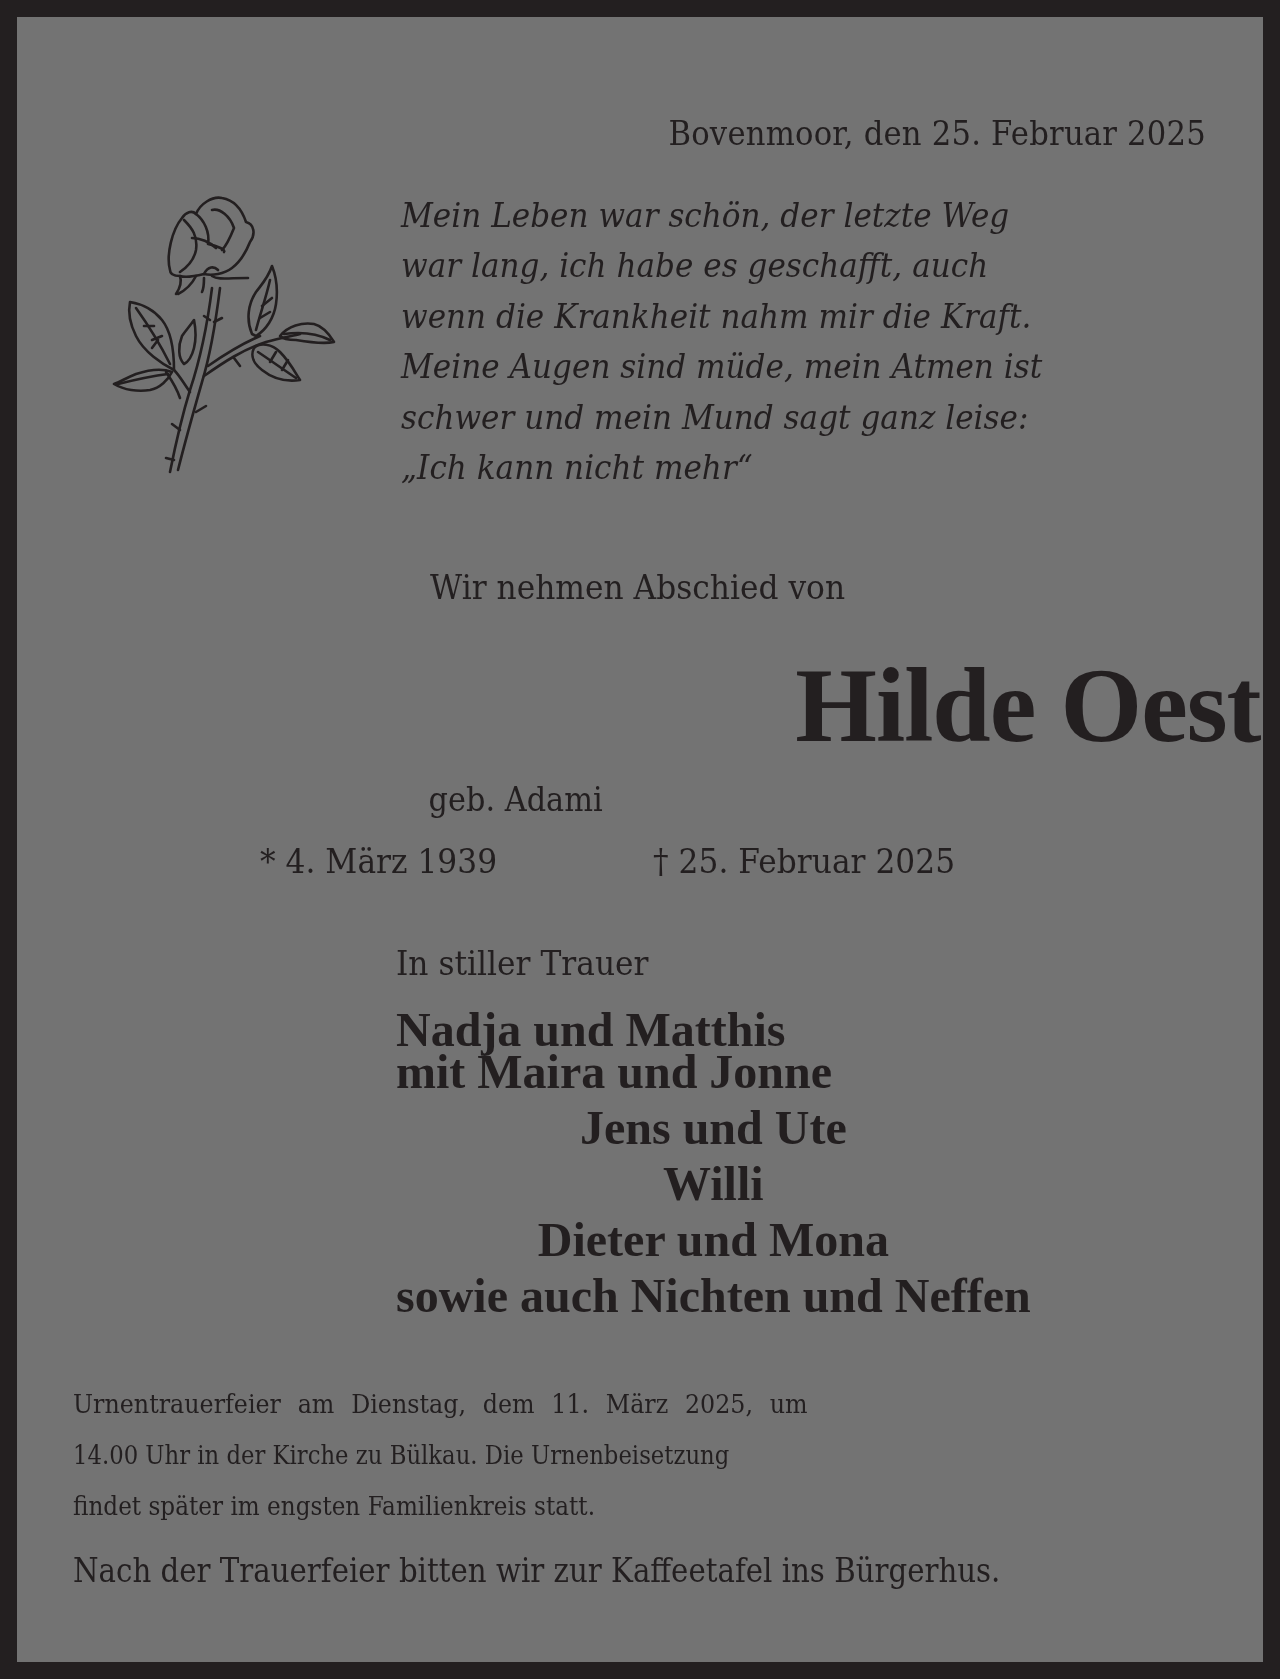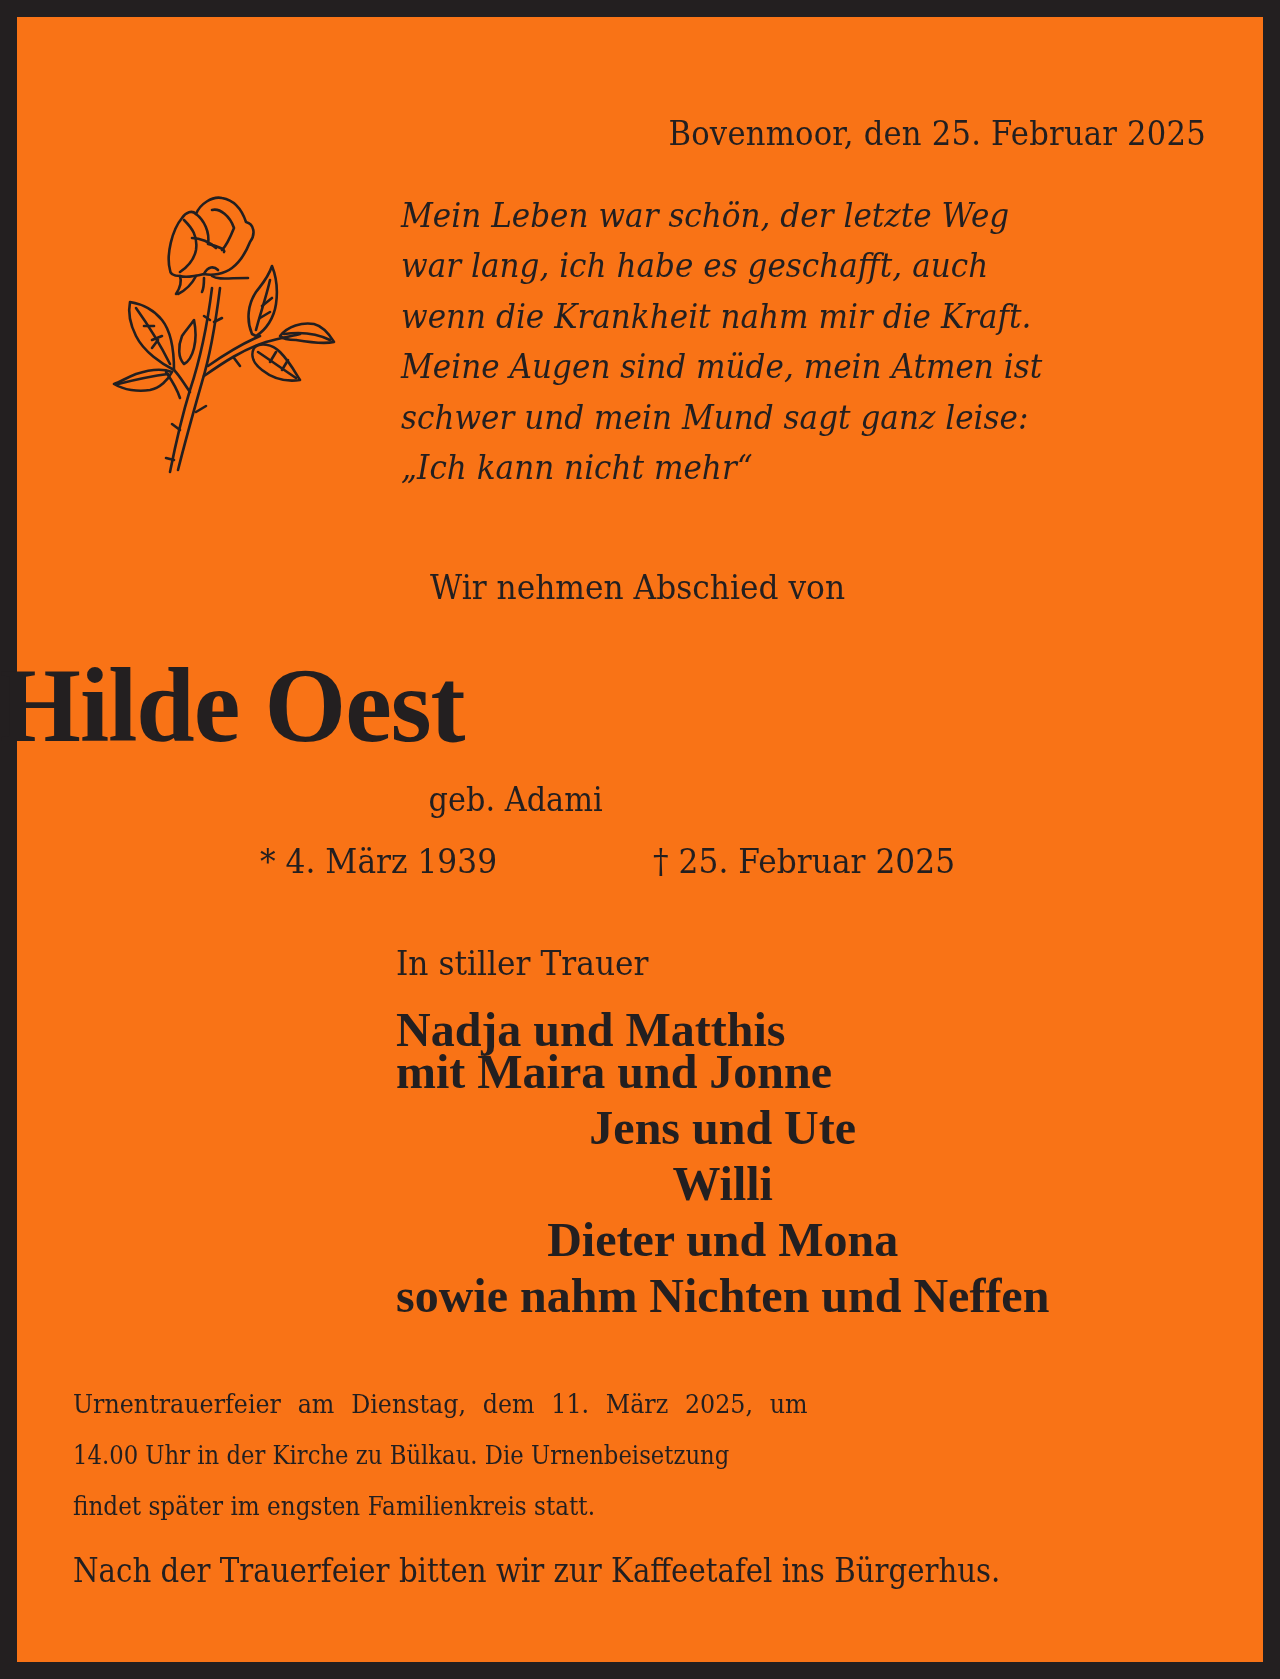--- a/index.html
+++ b/index.html
@@ -8,21 +8,21 @@
     background: #231f20;
     position: relative;
     overflow: hidden;
     font-family: "DejaVu Serif", "Liberation Serif", serif;
     color: #231f20;
   }
   .card {
     position: absolute;
     left: 17px; top: 17px;
     width: 1246px; height: 1645px;
-    background: #f97316;
+    background: #737373;
   }
   .abs { position: absolute; white-space: nowrap; line-height: 1; }
   .place-date {
     right: 57px; top: 100px;
     font-size: 33px;
     letter-spacing: 0.2px;
     transform: scaleX(0.93); transform-origin: right center;
   }
   .poem {
     position: absolute; left: 384px; top: 173px;
@@ -30,21 +30,21 @@
     transform: scaleX(0.915); transform-origin: left top;
   }
   .poem div { white-space: nowrap; }
   .rose { position: absolute; left: 83px; top: 163px; width: 260px; height: 310px; }
   .intro {
     left: 0; width: 1246px; top: 553px; text-align: center; padding-right: 0;
     font-size: 34px;
   }
   .intro span { display:inline-block; transform: scaleX(0.92); margin-left: -4px; }
   .name {
-    left: 0; width: 1246px; top: 636px; text-align: left;
+    left: 0; width: 1246px; top: 636px; text-align: right;
     font-family: "Liberation Serif", "DejaVu Serif", serif;
     font-weight: bold; font-size: 106px; letter-spacing: -1px;
   }
   .name span { display:inline-block; transform: scaleX(0.99); margin-left: -20px; }
   .maiden {
     left: 0; width: 1017px; top: 766px; text-align: center;
     font-size: 33px;
   }
   .maiden span { display:inline-block; transform: scaleX(0.92); margin-left: -20px; }
   .born { left: 243px; top: 827px; font-size: 34px; transform: scaleX(0.92); transform-origin: left center; }
@@ -161,21 +161,21 @@
     <div class="mourner">
       <span class="line">Jens und Ute</span>
     </div>
     <div class="mourner">
       <span class="line">Willi</span>
     </div>
     <div class="mourner">
       <span class="line">Dieter und Mona</span>
     </div>
     <div class="mourner">
-      <span class="line">sowie nahm Nichten und Neffen</span>
+      <span class="line">sowie auch Nichten und Neffen</span>
     </div>
   </div>
 
   <div class="ceremony">
     <div class="c1">Urnentrauerfeier am Dienstag, dem 11. März 2025, um</div>
     <div class="c2">14.00 Uhr in der Kirche zu Bülkau. Die Urnenbeisetzung</div>
     <div class="c3">findet später im engsten Familienkreis statt.</div>
   </div>
 
   <div class="abs coffee">Nach der Trauerfeier bitten wir zur Kaffeetafel ins Bürgerhus.</div>

